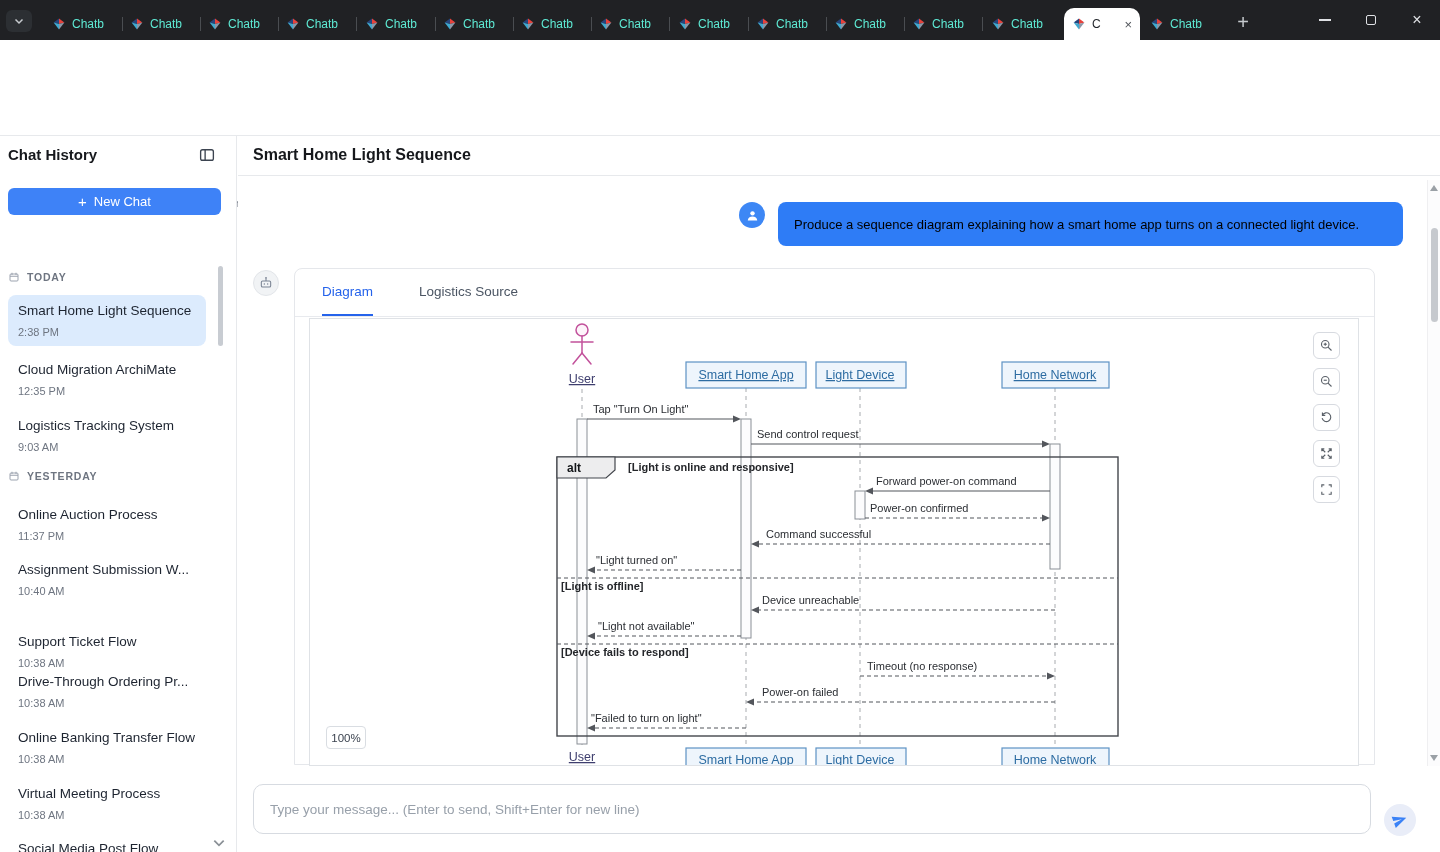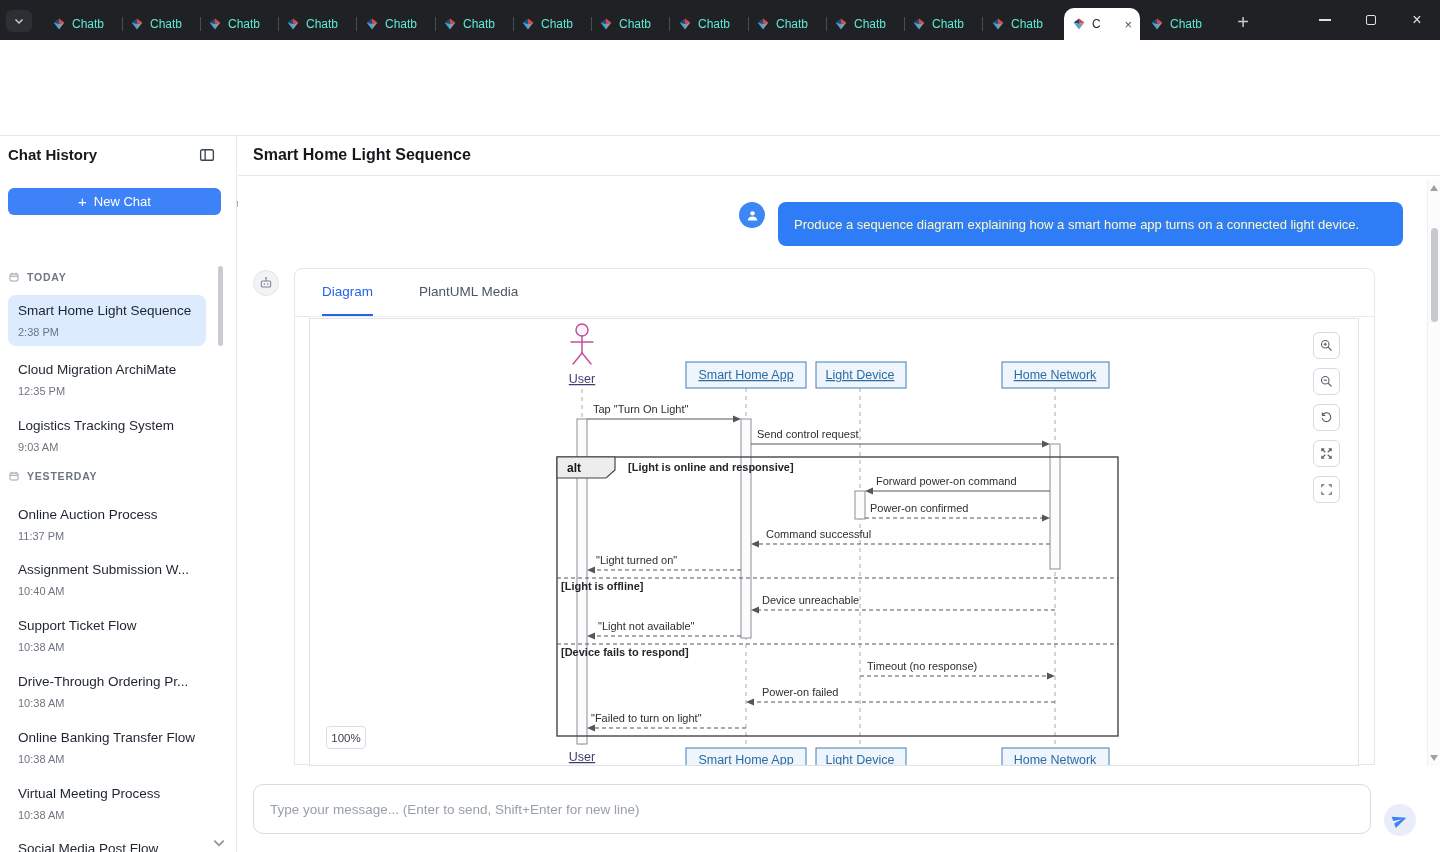--- a/index.html
+++ b/index.html
@@ -52,21 +52,21 @@
   .ci-time { font-size:11px; color:#6e7581; margin-top:8px; }
   .sb-thumb { position:absolute; left:218px; top:130px; width:5px; height:80px; background:#c8ccd2; border-radius:3px; }
   .sb-chev { position:absolute; left:212px; top:700px; width:14px; height:14px; }
 
   
   .main { position:absolute; left:238px; top:136px; width:1202px; height:716px; background:#fff; }
   .main-title-bar { position:absolute; left:0; top:0; width:100%; height:40px; border-bottom:1px solid #e7e9ec; }
   .page-title { position:absolute; left:15px; top:10px; font-size:16px; font-weight:600; color:#16181c; }
 
   .user-avatar { position:absolute; left:501px; top:66px; width:26px; height:26px; border-radius:50%; background:#3d87f5; display:flex; align-items:center; justify-content:center; }
-  .user-bubble { position:absolute; left:540px; top:66px; width:625px; height:44px; background:#2e7cf6; border-radius:8px; color:#fef9c3; font-size:13px; display:flex; align-items:center; padding:0 16px; white-space:nowrap; overflow:hidden; }
+  .user-bubble { position:absolute; left:540px; top:66px; width:625px; height:44px; background:#2e7cf6; border-radius:8px; color:#000000; font-size:13px; display:flex; align-items:center; padding:0 16px; white-space:nowrap; overflow:hidden; }
 
   .bot-avatar { position:absolute; left:15px; top:134px; width:26px; height:26px; border-radius:50%; background:#f1f3f5; border:1px solid #e2e5e9; display:flex; align-items:center; justify-content:center; }
   .card { position:absolute; left:56px; top:132px; width:1081px; height:497px; background:#fff; border:1px solid #e5e7eb; border-radius:8px 8px 0 0; }
   .card-tabs { height:48px; border-bottom:1px solid #e8eaee; display:flex; align-items:stretch; padding:0 27px; gap:46px;text-align:center; }
   .card-tab { font-size:13.5px; color:#4b5563; display:flex; align-items:center; border-bottom:2px solid transparent; cursor:pointer; }
   .card-tab.active { color:#2563eb; border-bottom-color:#2563eb; }
 
   .viewport { position:absolute; left:14px; top:49px; width:1050px; height:448px; border:1px solid #dfe2e6; background:#fff; }
   .seq-svg { position:absolute; left:0; top:0; width:1048px; height:446px; font-family:"Liberation Sans", sans-serif; }
 
@@ -373,21 +373,21 @@
   </div>
 
   <div class="chat-item" style="top:363px">
     <div class="ci-title">Online Auction Process</div>
     <div class="ci-time">11:37 PM</div>
   </div>
   <div class="chat-item" style="top:418px">
     <div class="ci-title">Assignment Submission W...</div>
     <div class="ci-time">10:40 AM</div>
   </div>
-  <div class="chat-item" style="top:474px">
+  <div class="chat-item" style="top:490px">
     <div class="ci-title">Support Ticket Flow</div>
     <div class="ci-time">10:38 AM</div>
   </div>
   <div class="chat-item" style="top:530px">
     <div class="ci-title">Drive-Through Ordering Pr...</div>
     <div class="ci-time">10:38 AM</div>
   </div>
   <div class="chat-item" style="top:586px">
     <div class="ci-title">Online Banking Transfer Flow</div>
     <div class="ci-time">10:38 AM</div>
@@ -428,21 +428,21 @@
         </g>
       <circle cx="12" cy="4.4" r="1.4" fill="#7a8494"></circle>
         <circle cx="9.5" cy="13.5" r="1.1" fill="#7a8494"></circle>
         <circle cx="14.5" cy="13.5" r="1.1" fill="#7a8494"></circle>
     </svg>
   </div>
 
   <div class="card">
     <div class="card-tabs">
       <div class="card-tab active">Diagram</div>
-      <div class="card-tab">PlantUML Media</div>
+      <div class="card-tab">Logistics Source</div>
     </div>
 
     <div class="viewport">
       <svg class="seq-svg" viewBox="0 0 1048 446">
 
         <line class="lifeline" x1="272" y1="70" x2="272" y2="429"></line>
         <line class="lifeline" x1="436" y1="69" x2="436" y2="429"></line>
         <line class="lifeline" x1="550" y1="69" x2="550" y2="429"></line>
         <line class="lifeline" x1="745" y1="69" x2="745" y2="429"></line>
 

